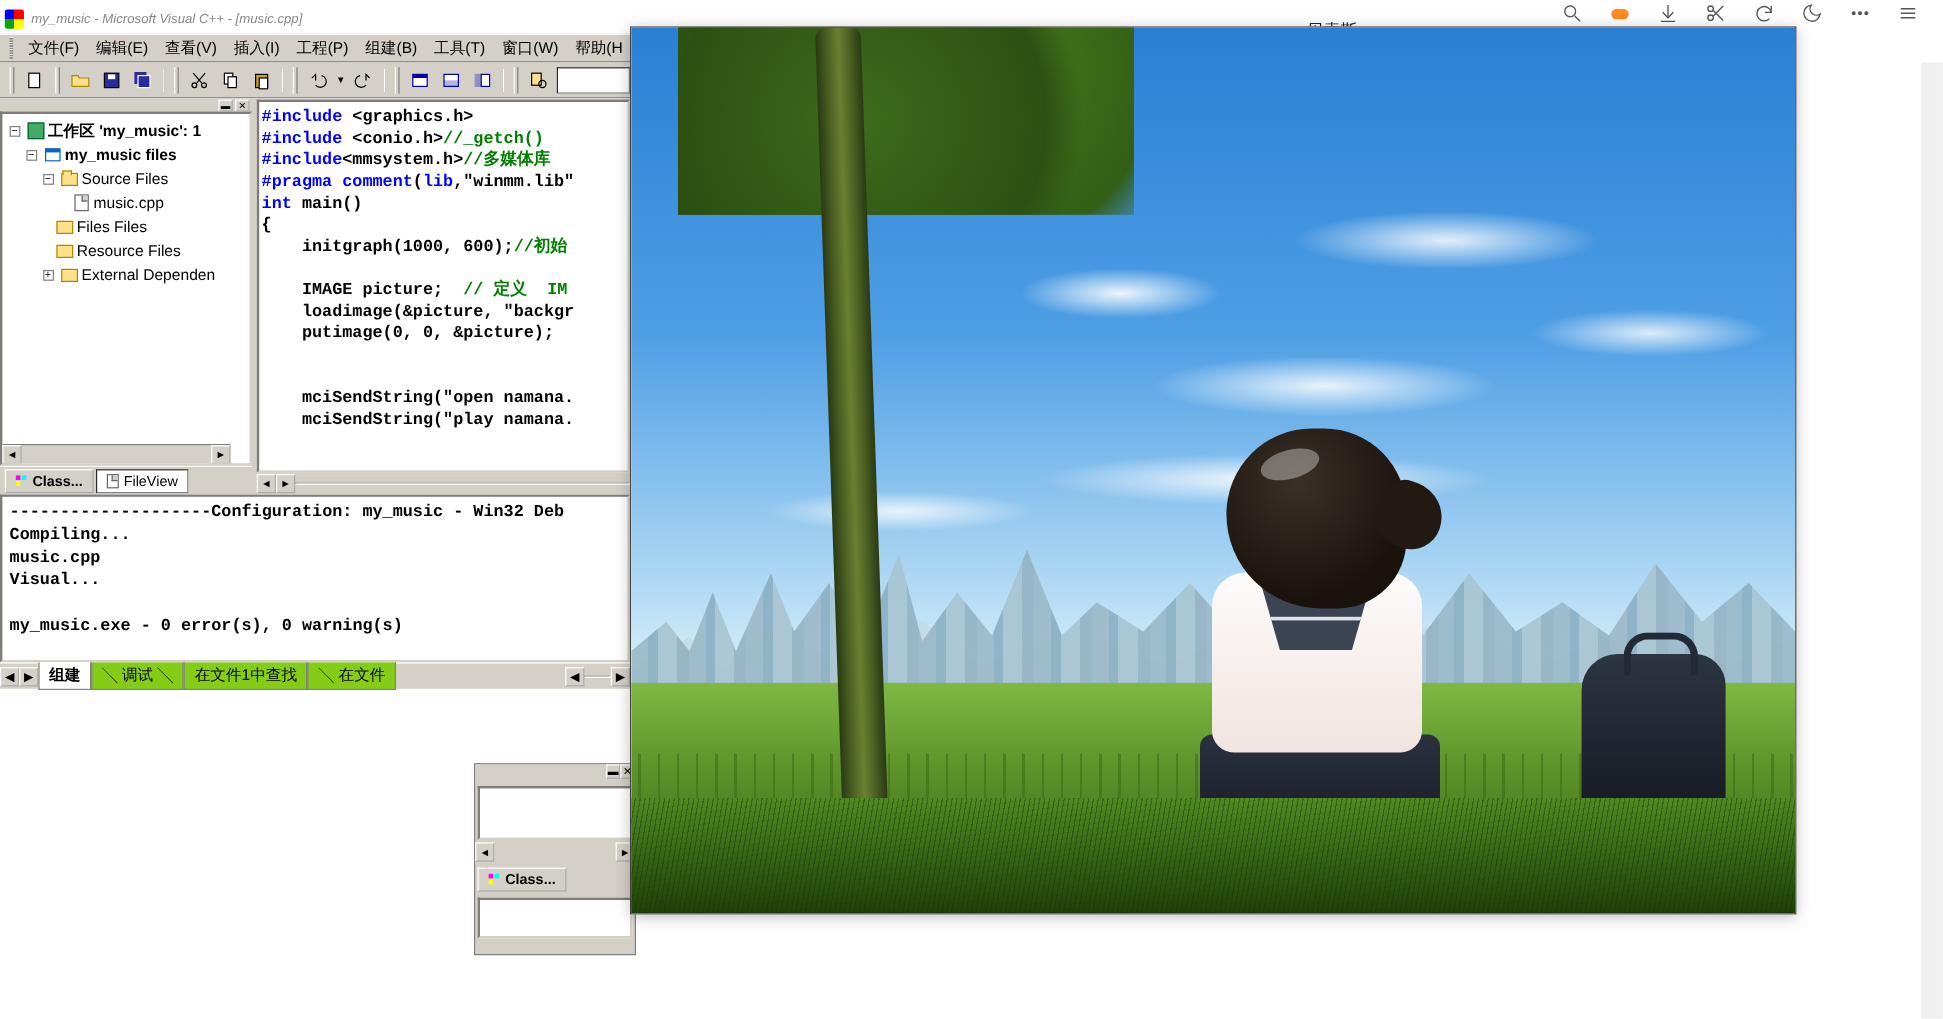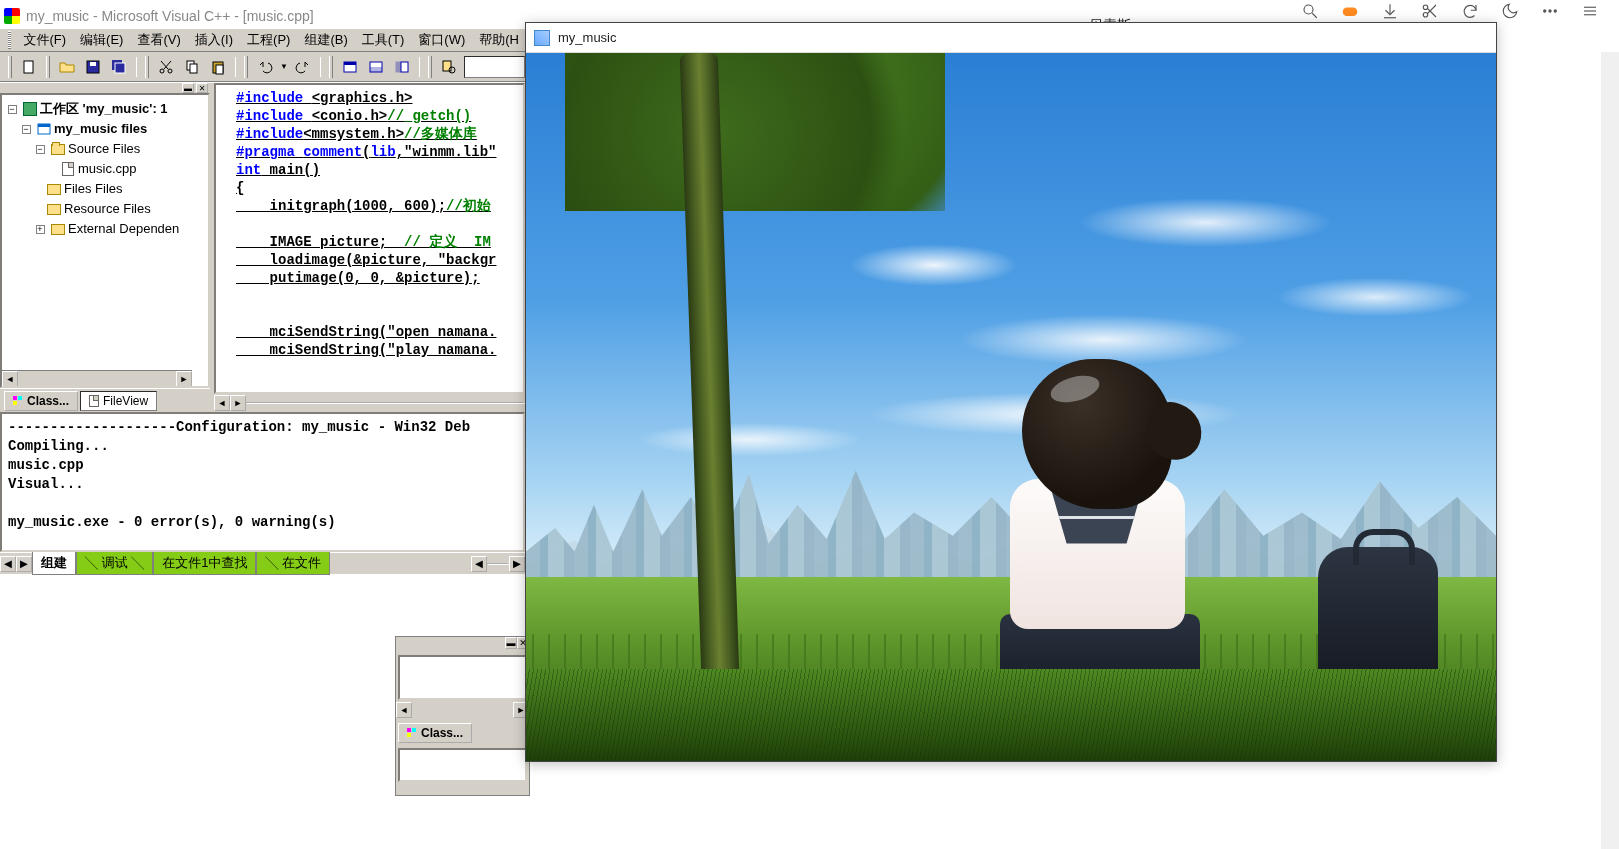--- a/index.html
+++ b/index.html
@@ -41,21 +41,22 @@
 }
 
 .vc-titlebar {
   height: 24px;
   background: #fff;
   display: flex;
   align-items: center;
   padding-left: 4px;
   gap: 6px;
   color: #888;
-  font-size: 14px;
+  font-size: 11px;
+  font-style: italic;
 }
 .vc-titlebar .app-icon {
   width: 16px; height: 16px;
   background: conic-gradient(#f00 0 90deg,#ff0 90deg 180deg,#0a0 180deg 270deg,#00f 270deg 360deg);
   border-radius: 2px;
 }
 
 .vc-menubar {
   height: 24px;
   background: #d4d0c8;
@@ -144,23 +145,22 @@
 .vc-code-wrap{
   flex:1;
   background:#d4d0c8;
   position:relative;
   display:flex;
   flex-direction:column;
 }
 .vc-code{
   flex:1;background:#fff;border:2px inset #d4d0c8;
   font-family:"Courier New",monospace;font-size:14px;font-weight:bold;
-  padding:4px 20px;line-height:18px;overflow:hidden;white-space:pre;
+  padding:4px 2px;line-height:18px;overflow:hidden;white-space:pre;
   margin-left:4px;
-  text-decoration:underline;
 }
 .kw{color:#0000ff;}
 .cm{color:#008000;}
 .plain{color:#000;}
 .pp{color:#0000ff;}
 
 .vc-code-scroll{
   height:18px;background:#d4d0c8;margin-left:4px;
   display:flex;align-items:center;
 }
@@ -621,24 +621,20 @@
           <rect x="5" y="0" width="4" height="4" fill="#0ff"></rect>
           <rect x="0" y="5" width="4" height="4" fill="#ff0"></rect>
         </svg>
       <b>Class...</b>
     </div>
   </div>
   <div class="lower"></div>
 </div>
 
 <div class="app-window">
-  <div class="app-title">
-    <span class="aicon"></span>
-    <span>my_music</span>
-  </div>
   <div class="app-canvas">
     <div class="sky"></div>
     <div class="clouds"></div>
     <div class="clouds2"></div>
     <div class="city2"></div>
     <div class="city"></div>
     <div class="ground"></div>
     <div class="grass-tufts"></div>
     <div class="foliage"></div>
     <div class="trunk"></div>

